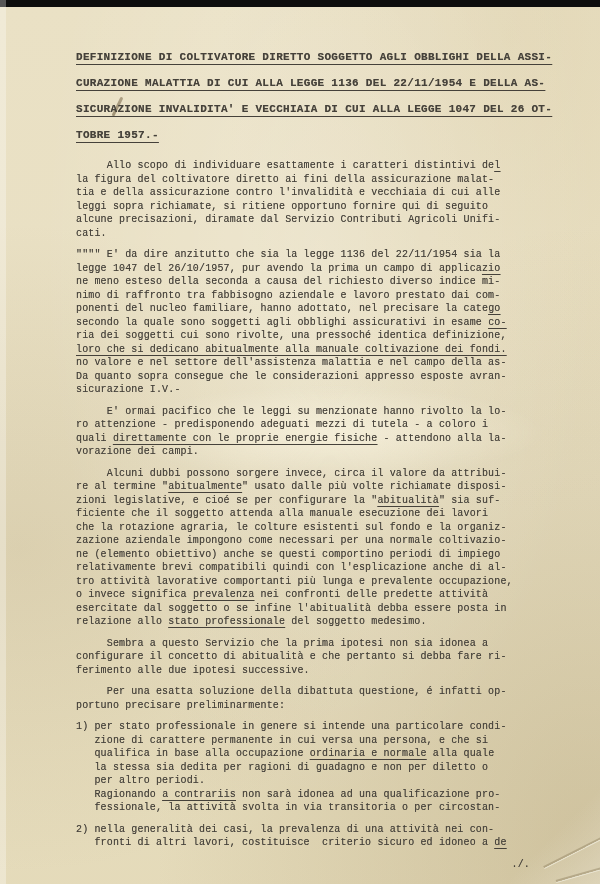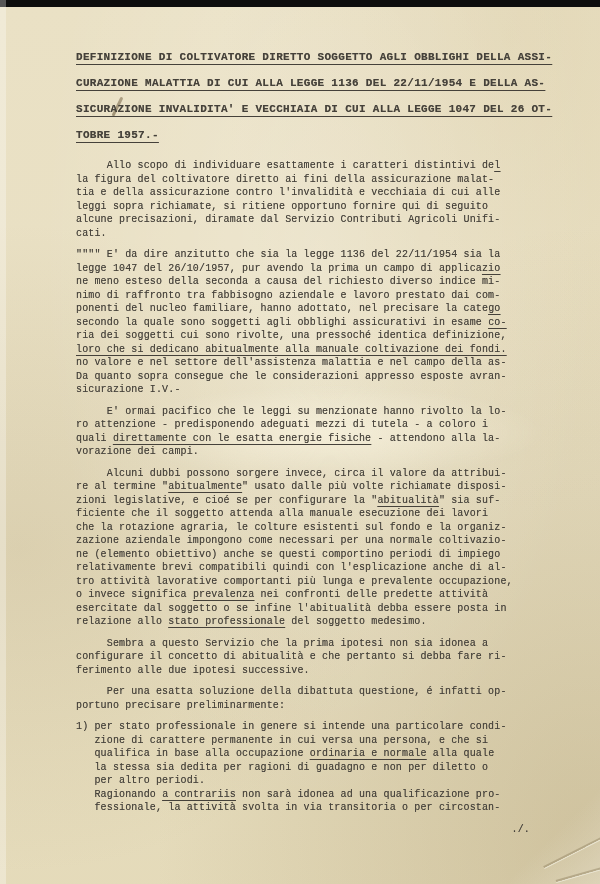--- a/index.html
+++ b/index.html
@@ -84,21 +84,21 @@
           <div class="line"><span>secondo la quale sono soggetti agli obblighi assicurativi in esame </span><span class="u">co-</span></div>
           <div class="line"><span>ria dei soggetti cui sono rivolte, una pressoché identica definizione,</span></div>
           <div class="line"><span class="u">loro che si dedicano abitualmente alla manuale coltivazione dei fondi.</span></div>
           <div class="line"><span>no valore e nel settore dell'assistenza malattia e nel campo della as-</span></div>
           <div class="line"><span>Da quanto sopra consegue che le considerazioni appresso esposte avran-</span></div>
           <div class="line"><span>sicurazione I.V.-</span></div>
         </div>
         <div class="block paragraph">
           <div class="line"><span>     E' ormai pacifico che le leggi su menzionate hanno rivolto la lo-</span></div>
           <div class="line"><span>ro attenzione - predisponendo adeguati mezzi di tutela - a coloro i</span></div>
-          <div class="line"><span>quali </span><span class="u">direttamente con le esatta energie fisiche</span><span> - attendono alla la-</span></div>
+          <div class="line"><span>quali </span><span class="u">direttamente con le proprie energie fisiche</span><span> - attendono alla la-</span></div>
           <div class="line"><span>vorazione dei campi.</span></div>
         </div>
         <div class="block paragraph">
           <div class="line"><span>     Alcuni dubbi possono sorgere invece, circa il valore da attribui-</span></div>
           <div class="line"><span>re al termine "</span><span class="u">abitualmente</span><span>" usato dalle più volte richiamate disposi-</span></div>
           <div class="line"><span>zioni legislative, e cioé se per configurare la "</span><span class="u">abitualità</span><span>" sia suf-</span></div>
           <div class="line"><span>ficiente che il soggetto attenda alla manuale esecuzione dei lavori</span></div>
           <div class="line"><span>che la rotazione agraria, le colture esistenti sul fondo e la organiz-</span></div>
           <div class="line"><span>zazione aziendale impongono come necessari per una normale coltivazio-</span></div>
           <div class="line"><span>ne (elemento obiettivo) anche se questi comportino periodi di impiego</span></div>
@@ -119,18 +119,22 @@
         </div>
         <div class="block list-item">
           <div class="line"><span>1) per stato professionale in genere si intende una particolare condi-</span></div>
           <div class="line"><span>   zione di carattere permanente in cui versa una persona, e che si</span></div>
           <div class="line"><span>   qualifica in base alla occupazione </span><span class="u">ordinaria e normale</span><span> alla quale</span></div>
           <div class="line"><span>   la stessa sia dedita per ragioni di guadagno e non per diletto o</span></div>
           <div class="line"><span>   per altro periodi.</span></div>
           <div class="line"><span>   Ragionando </span><span class="u">a contrariis</span><span> non sarà idonea ad una qualificazione pro-</span></div>
           <div class="line"><span>   fessionale, la attività svolta in via transitoria o per circostan-</span></div>
         </div>
+        <div class="block list-item">
+          <div class="line"><span>2) nella generalità dei casi, la prevalenza di una attività nei con-</span></div>
+          <div class="line"><span>   fronti di altri lavori, costituisce  criterio sicuro ed idoneo a </span><span class="u">de</span></div>
+        </div>
         <div class="block page-marker">
           <div class="line">./.</div>
         </div>
       </div>
   </div>
 </div>
 
 </body></html>

